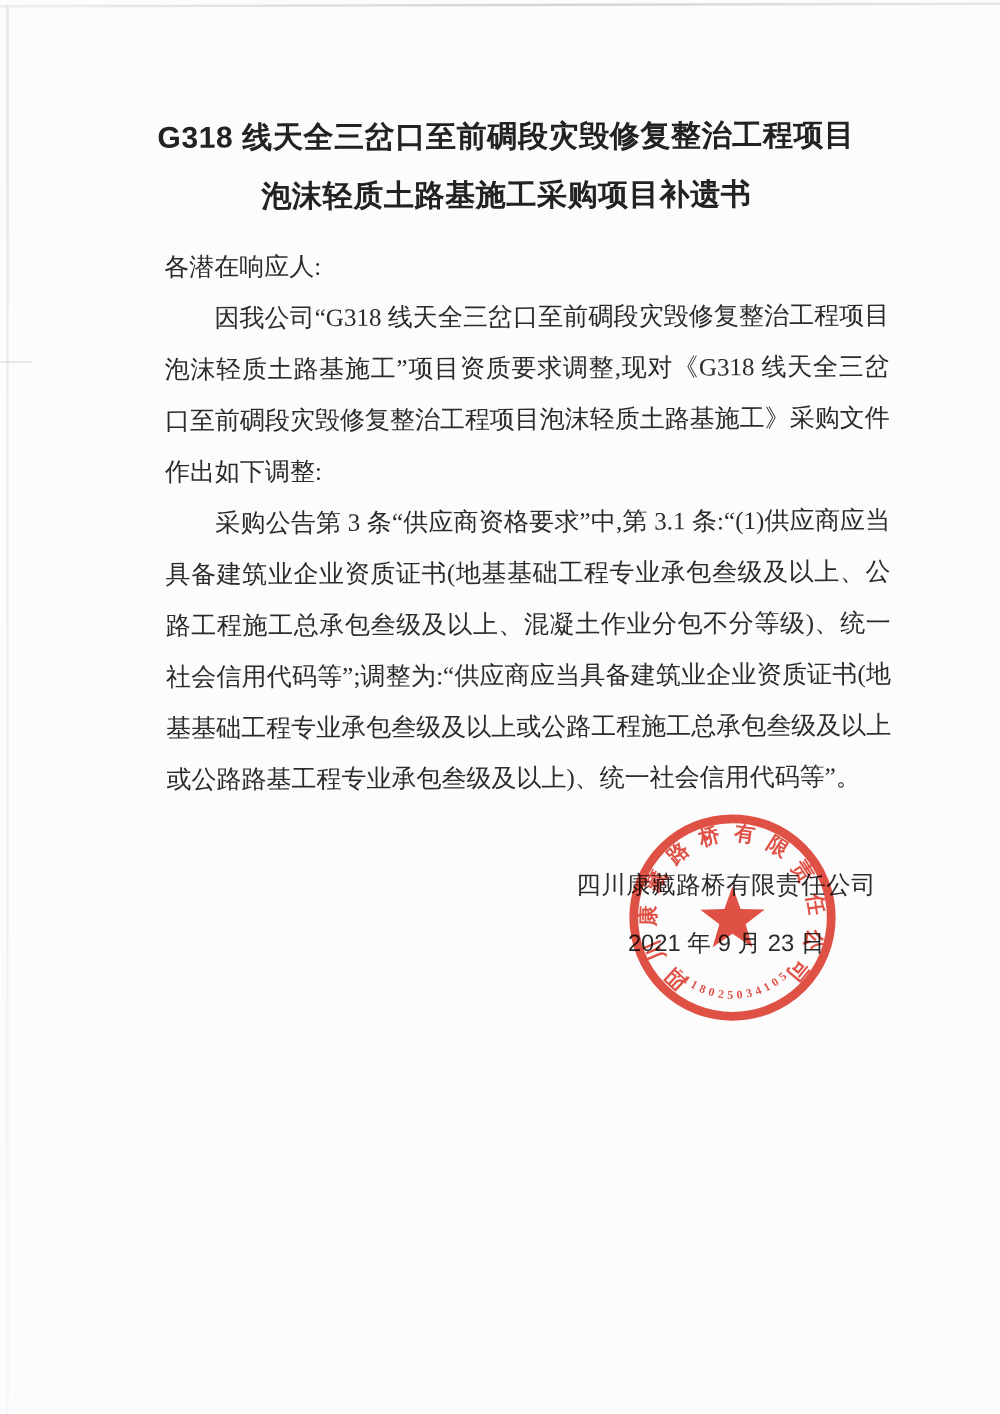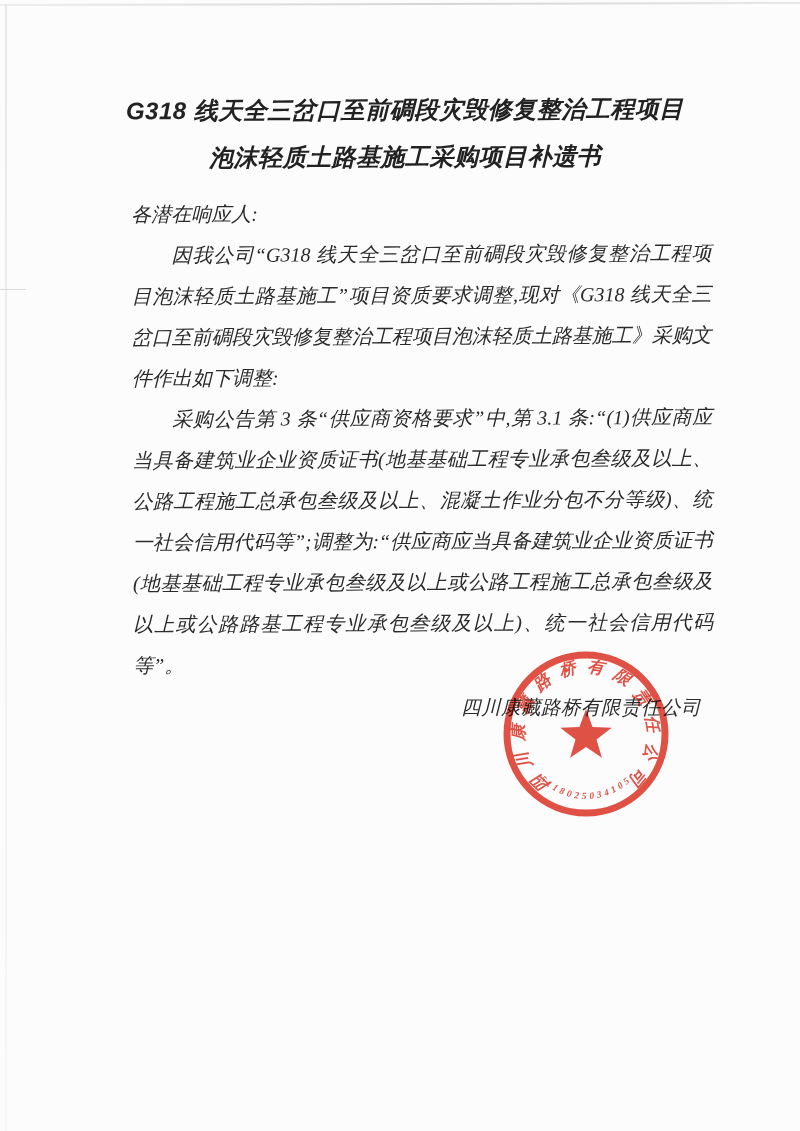--- a/index.html
+++ b/index.html
@@ -7,21 +7,20 @@
     padding: 0;
     background: #ffffff;
     font-family: "Liberation Serif", "DejaVu Serif", serif;
   }
   .scan {
     position: relative;
     width: 800px;
     height: 1131px;
     background: #fdfcfd;
     overflow: hidden;
-    font-style: italic;
   }
   
   .edge-top {
     position: absolute;
     top: 3px; left: 0; right: 0;
     height: 2px;
     background: linear-gradient(90deg, #eceaec 0%, #d9d6d9 35%, #cfccd0 55%, #e4e1e4 100%);
     transform: rotate(-0.15deg);
     opacity: .85;
   }
@@ -116,20 +115,21 @@
 
     <div class="body-text">
       <p class="salutation">各潜在响应人:</p>
       <p class="para">因我公司“G318 线天全三岔口至前碉段灾毁修复整治工程项目泡沫轻质土路基施工”项目资质要求调整,现对《G318 线天全三岔口至前碉段灾毁修复整治工程项目泡沫轻质土路基施工》采购文件作出如下调整:</p>
       <p class="para">采购公告第 3 条“供应商资格要求”中,第 3.1 条:“(1)供应商应当具备建筑业企业资质证书(地基基础工程专业承包叁级及以上、公路工程施工总承包叁级及以上、混凝土作业分包不分等级)、统一社会信用代码等”;调整为:“供应商应当具备建筑业企业资质证书(地基基础工程专业承包叁级及以上或公路工程施工总承包叁级及以上或公路路基工程专业承包叁级及以上)、统一社会信用代码等”。</p>
     </div>
   </div>
 
   <div class="signature">
     <div class="company">四川康藏路桥有限责任公司</div>
+    <div class="date">2021 年 9 月 23 日</div>
   </div>
 
   <svg class="seal" viewBox="0 0 180 180" xmlns="http://www.w3.org/2000/svg">
 
     <circle cx="90" cy="90" r="79" fill="none" stroke="#dd392b" stroke-width="7"></circle>
 
     <polygon fill="#dd392b" points="90,65 96.5,83.1 115.7,83.7 100.5,95.4 105.9,113.8 90,103 74.1,113.8 79.5,95.4 64.3,83.7 83.5,83.1"></polygon>
 
     <defs>
       <path id="arcTop" d="M 28,90 a 62,62 0 1,1 124,0 a 62,62 0 1,1 -124,0"></path>

